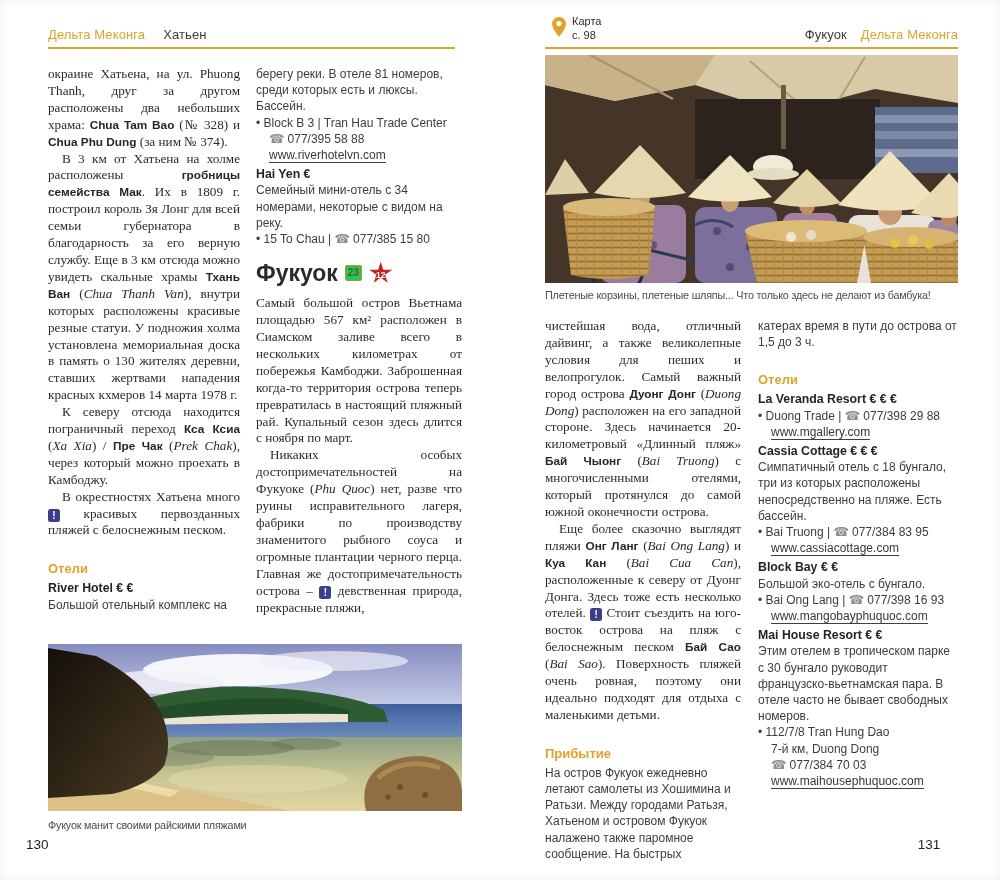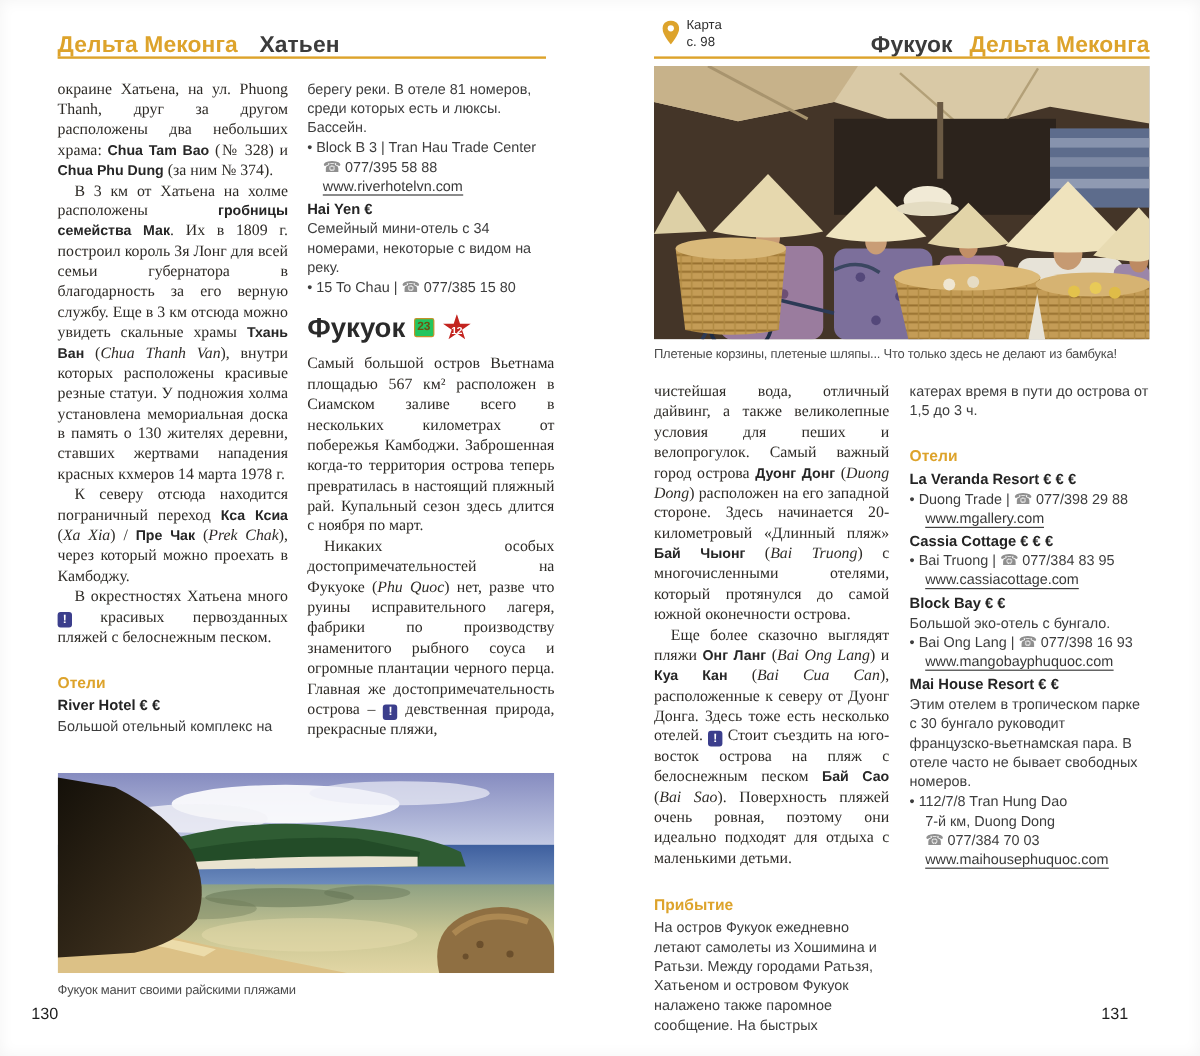--- a/index.html
+++ b/index.html
@@ -1,32 +1,32 @@
 <!DOCTYPE html>
 <html lang="ru"><head>
 <meta charset="utf-8">
 <style>
   * { box-sizing: border-box; margin: 0; padding: 0; }
   html,body { width:1000px; height:880px; background:#fff; }
   body { font-family:"Liberation Sans", sans-serif; color:#3c3c3c; position:relative; }
   .spread { position:absolute; inset:0; background:#fff; box-shadow: inset 0 0 12px rgba(0,0,0,.05); overflow:hidden; }
 
   
-  .hdr { position:absolute; top:27px; font-size:19px; font-weight:bold; letter-spacing:.1px; }
+  .hdr { position:absolute; top:27px; font-size:13px; font-weight:normal; letter-spacing:.1px; }
   .hdr-left { left:48px; }
   .hdr-right { left:545px; width:413px; text-align:right; }
   .hdr-sec { color:var(--accent); }
   .hdr-ttl { color:#3b3b3b; }
   .hdr-left .hdr-ttl { margin-left:18px; }
   .hdr-right .hdr-sec { margin-left:14px; }
   .rule { position:absolute; top:47px; height:2px; background:var(--accent); }
   .rule-left { left:48px; width:407px; }
   .rule-right { left:545px; width:413px; }
 
-  .mapnote { position:absolute; left:552px; top:15px; display:flex; gap:6px; align-items:flex-end; }
+  .mapnote { position:absolute; left:552px; top:15px; display:flex; gap:6px; align-items:center; }
   .mapnote-text { font-size:11px; line-height:13.5px; color:#2f2f2f; }
 
   
   .col { position:absolute; }
   .lc1 { left:48px;  top:66px;  width:192px; }
   .lc2 { left:256px; top:66px;  width:206px; }
   .rc1 { left:545px; top:318px; width:196px; }
   .rc2 { left:758px; top:318px; width:200px; }
 
   .serif { font-family:"Liberation Serif", serif; font-size:13.2px; line-height:16.9px; text-align:justify; color:#2e2b27; hyphens:auto; }
@@ -243,20 +243,21 @@
       <h3 class="hsec">Прибытие</h3>
       <p class="sans"><span>На остров Фукуок ежедневно летают самолеты из Хошимина и Ратьзи. Между городами Ратьзя, Хатьеном и островом Фукуок налажено также паромное сообщение. На быстрых</span></p>
     </div>
   <div class="col rc2" lang="ru">
       <p class="sans"><span>катерах время в пути до острова от 1,5 до 3 ч.</span></p>
       <h3 class="hsec">Отели</h3>
       <p class="hname">La Veranda Resort € € €</p>
       <p class="sans bullet"><span class="dot">•&nbsp;</span><span>Duong Trade | </span><span class="tel"><span class="telic">☎</span>077/398 29 88</span></p>
       <p class="sans sub"><span class="url">www.mgallery.com</span></p>
       <p class="hname">Cassia Cottage € € €</p>
+      <p class="sans"><span>Симпатичный отель с 18 бунгало, три из которых расположены непосредственно на пляже. Есть бассейн.</span></p>
       <p class="sans bullet"><span class="dot">•&nbsp;</span><span>Bai Truong | </span><span class="tel"><span class="telic">☎</span>077/384 83 95</span></p>
       <p class="sans sub"><span class="url">www.cassiacottage.com</span></p>
       <p class="hname">Block Bay € €</p>
       <p class="sans"><span>Большой эко-отель с бунгало.</span></p>
       <p class="sans bullet"><span class="dot">•&nbsp;</span><span>Bai Ong Lang | </span><span class="tel"><span class="telic">☎</span>077/398 16 93</span></p>
       <p class="sans sub"><span class="url">www.mangobayphuquoc.com</span></p>
       <p class="hname">Mai House Resort € €</p>
       <p class="sans"><span>Этим отелем в тропическом парке с 30 бунгало руководит французско-вьетнамская пара. В отеле часто не бывает свободных номеров.</span></p>
       <p class="sans bullet"><span class="dot">•&nbsp;</span><span>112/7/8 Tran Hung Dao</span></p>
       <p class="sans sub"><span>7-й км, Duong Dong</span></p>

